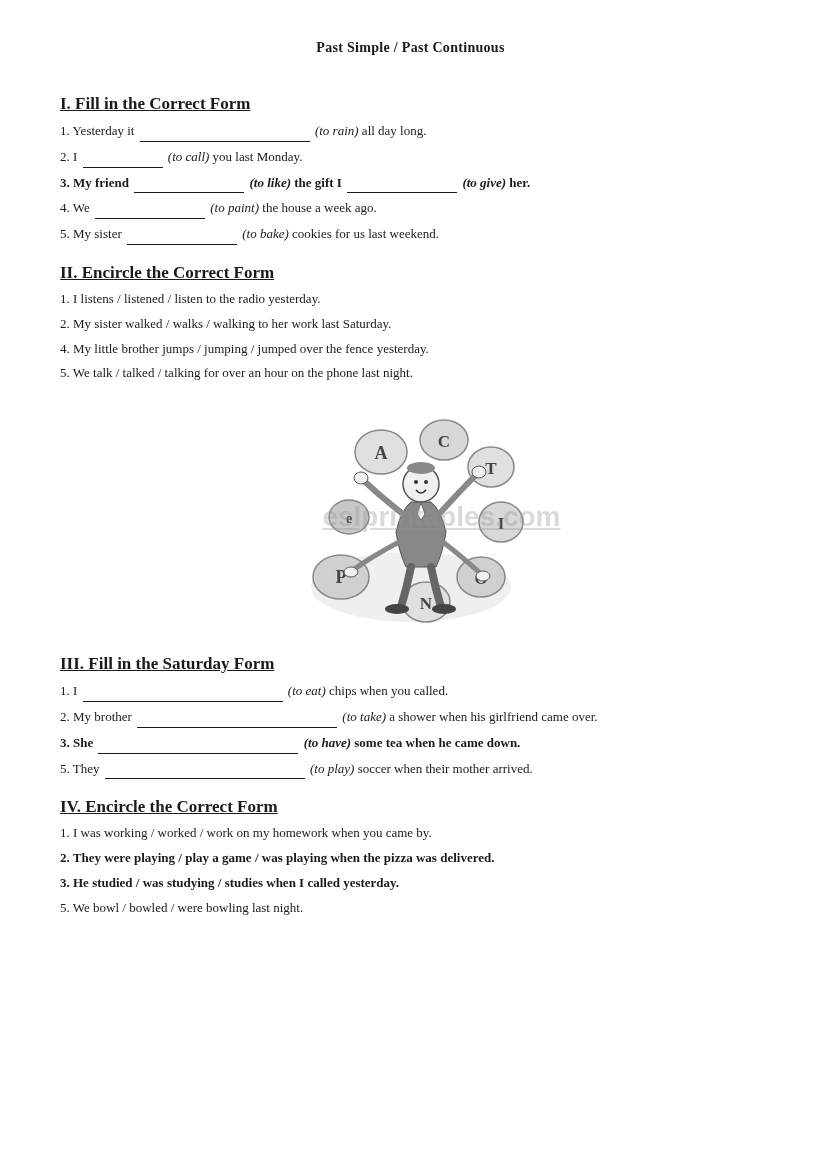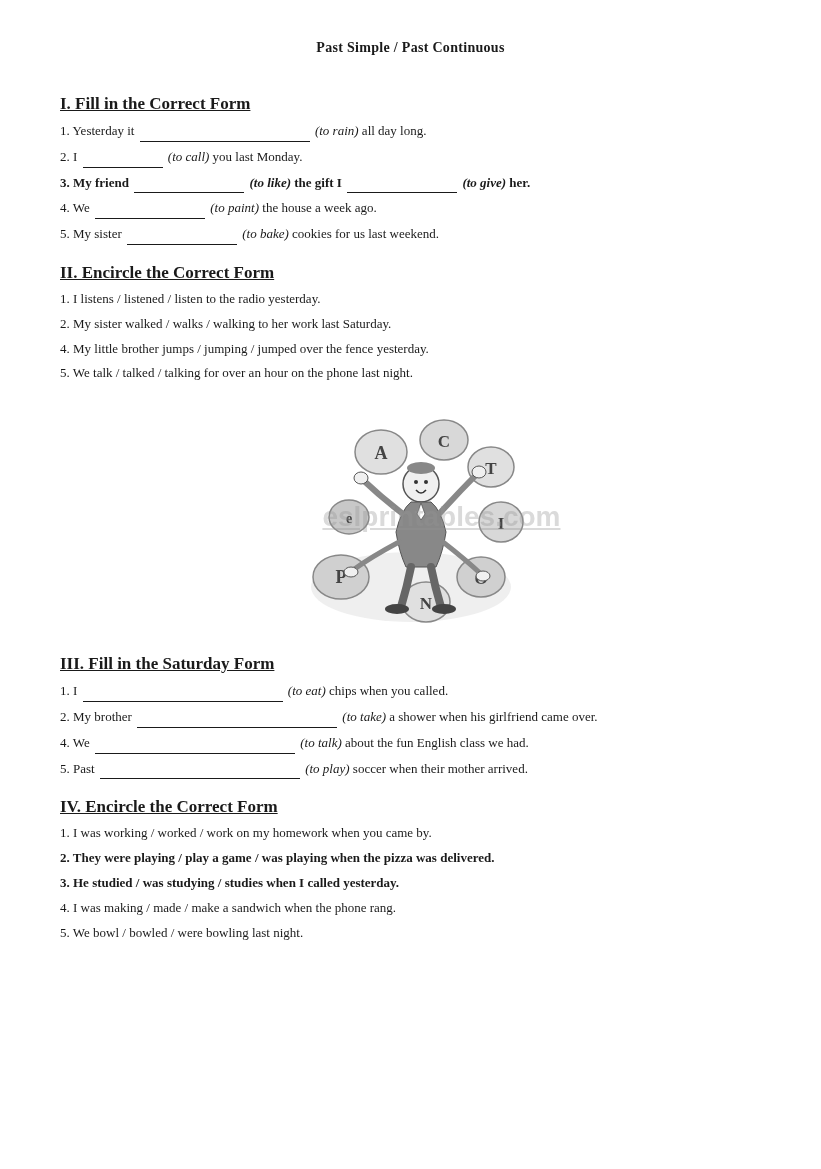--- a/index.html
+++ b/index.html
@@ -258,28 +258,28 @@
       <span class="blank blank-xl">&nbsp;</span>
       <span> <em>(to eat)</em> chips when you called.</span>
     </li>
     <li>
       <span>2. </span>
       <span>My brother </span>
       <span class="blank blank-xl">&nbsp;</span>
       <span> <em>(to take)</em> a shower when his girlfriend came over.</span>
     </li>
     <li>
-      <span>4. </span>
-      <span>We </span>
+      <strong><span>3. </span>
+      <span>She </span>
       <span class="blank blank-xl">&nbsp;</span>
-      <span> <em>(to talk)</em> about the fun English class we had.</span>
+      <span> <em>(to have)</em> some tea when he came down.</span></strong>
     </li>
     <li>
       <span>5. </span>
-      <span>Past </span>
+      <span>They </span>
       <span class="blank blank-xl">&nbsp;</span>
       <span> <em>(to play)</em> soccer when their mother arrived.</span>
     </li>
   </ol>
 </div>
 
 <div class="section">
   <div class="section-heading">IV. Encircle the Correct Form</div>
   <ol class="exercise-list">
     <li>
@@ -288,21 +288,17 @@
     </li>
     <li>
       <strong><span>2. </span>
       <span>They were playing / play a game / was playing when the pizza was delivered.</span></strong>
     </li>
     <li>
       <strong><span>3. </span>
       <span>He studied / was studying / studies when I called yesterday.</span></strong>
     </li>
     <li>
-      <span>4. </span>
-      <span>I was making / made / make a sandwich when the phone rang.</span>
-    </li>
-    <li>
       <span>5. </span>
       <span>We bowl / bowled / were bowling last night.</span>
     </li>
   </ol>
 </div>
 
 </body></html>

